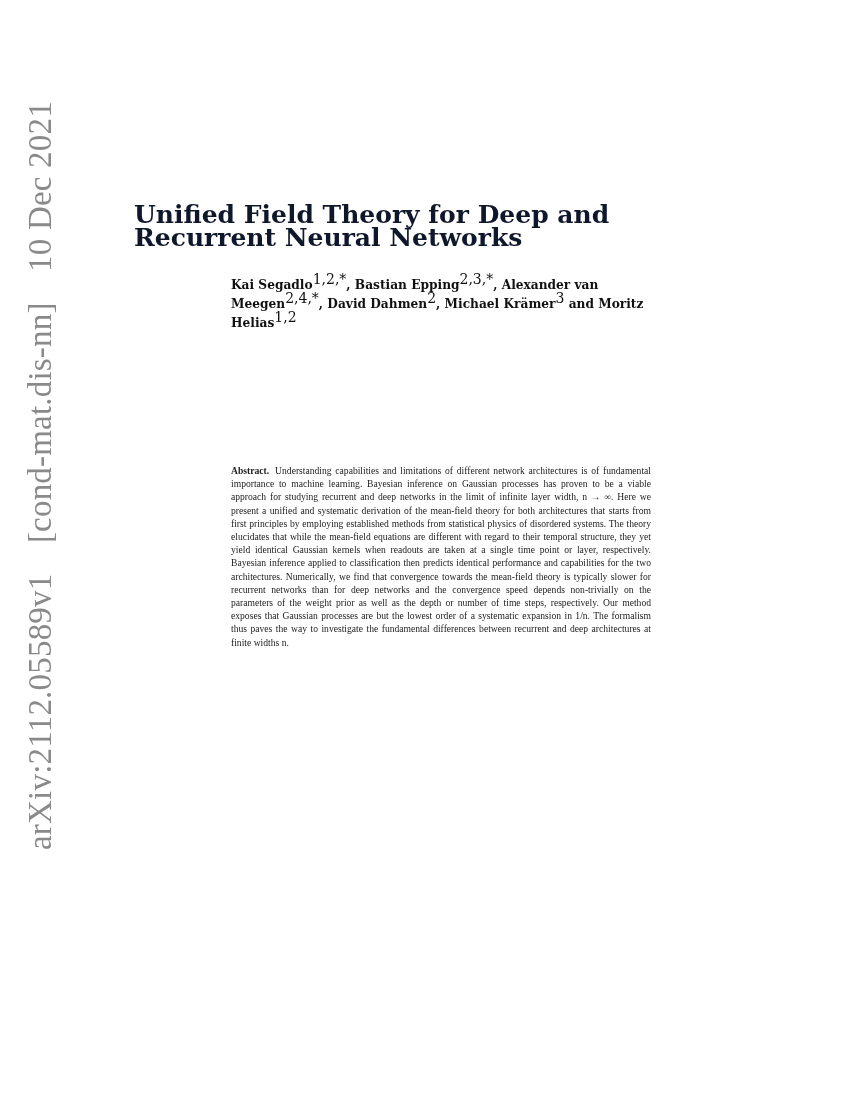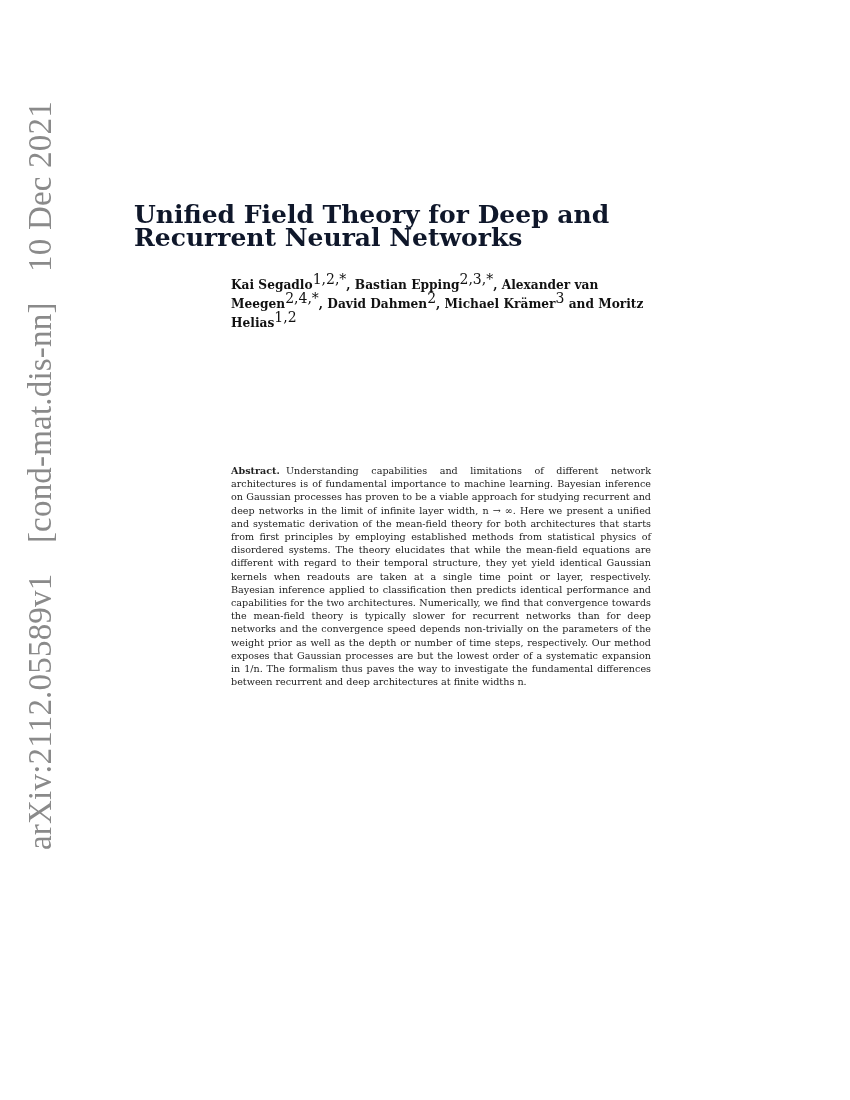--- a/index.html
+++ b/index.html
@@ -34,15 +34,15 @@
 
 <h1 class="title" style="margin:0;">Unified Field Theory for Deep and Recurrent Neural Networks</h1>
 
 <div class="authors">
   <span><span>Kai Segadlo</span><sup>1,2,*</sup></span><span>, </span><span><span>Bastian Epping</span><sup>2,3,*</sup></span><span>, </span><span><span>Alexander van Meegen</span><sup>2,4,*</sup></span><span>, </span><span><span>David Dahmen</span><sup>2</sup></span><span>, </span><span><span>Michael Krämer</span><sup>3</sup></span><span> and </span><span><span>Moritz Helias</span><sup>1,2</sup></span>
 </div>
 
 <div class="affils">
 </div>
 
-<p class="abstract" style="margin:0;">
+<p class="abstract" style="margin:0;font-family:Liberation Serif, serif;">
   <span class="label">Abstract.</span><span>Understanding capabilities and limitations of different network architectures is of fundamental importance to machine learning. Bayesian inference on Gaussian processes has proven to be a viable approach for studying recurrent and deep networks in the limit of infinite layer width, n → ∞. Here we present a unified and systematic derivation of the mean-field theory for both architectures that starts from first principles by employing established methods from statistical physics of disordered systems. The theory elucidates that while the mean-field equations are different with regard to their temporal structure, they yet yield identical Gaussian kernels when readouts are taken at a single time point or layer, respectively. Bayesian inference applied to classification then predicts identical performance and capabilities for the two architectures. Numerically, we find that convergence towards the mean-field theory is typically slower for recurrent networks than for deep networks and the convergence speed depends non-trivially on the parameters of the weight prior as well as the depth or number of time steps, respectively. Our method exposes that Gaussian processes are but the lowest order of a systematic expansion in 1/n. The formalism thus paves the way to investigate the fundamental differences between recurrent and deep architectures at finite widths n.</span>
 </p>
 
 </body></html>

